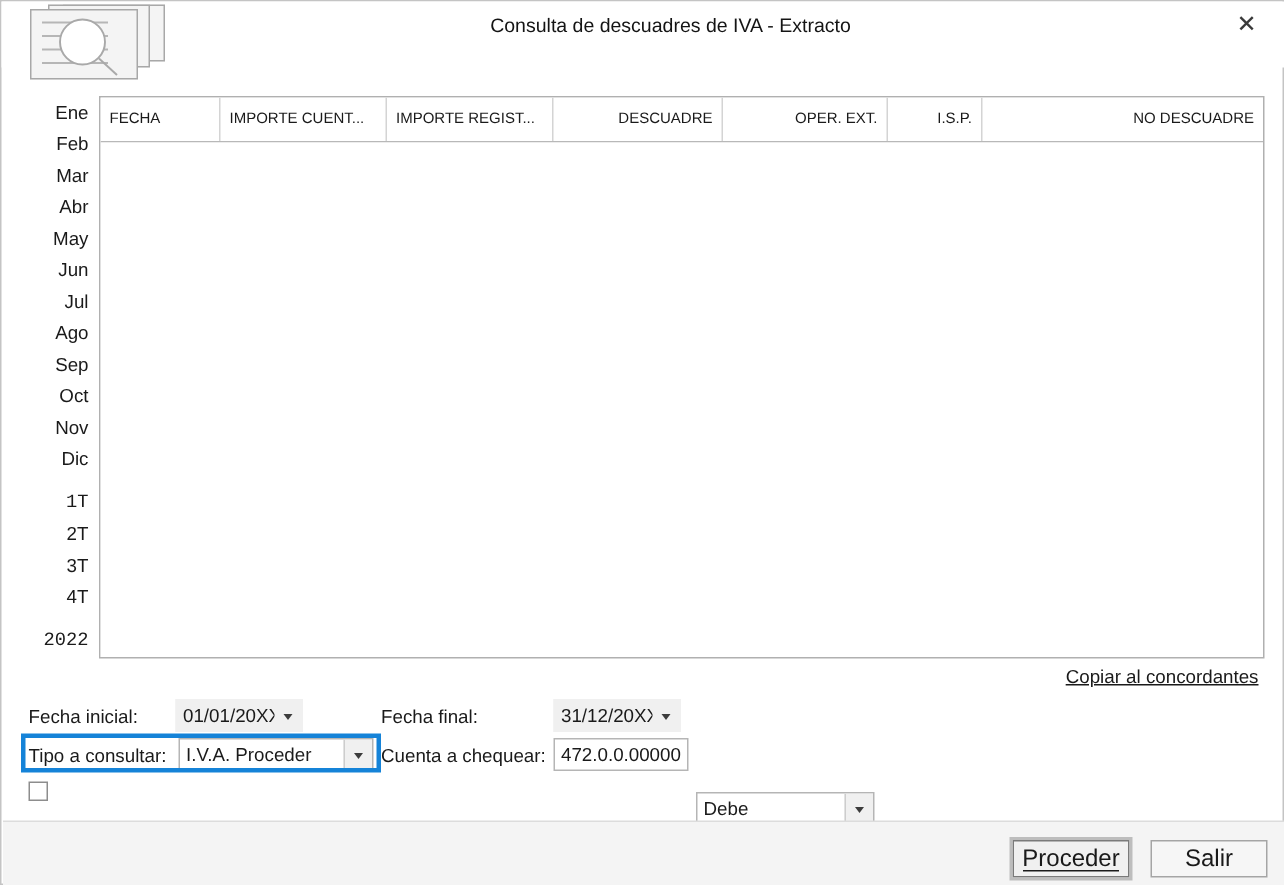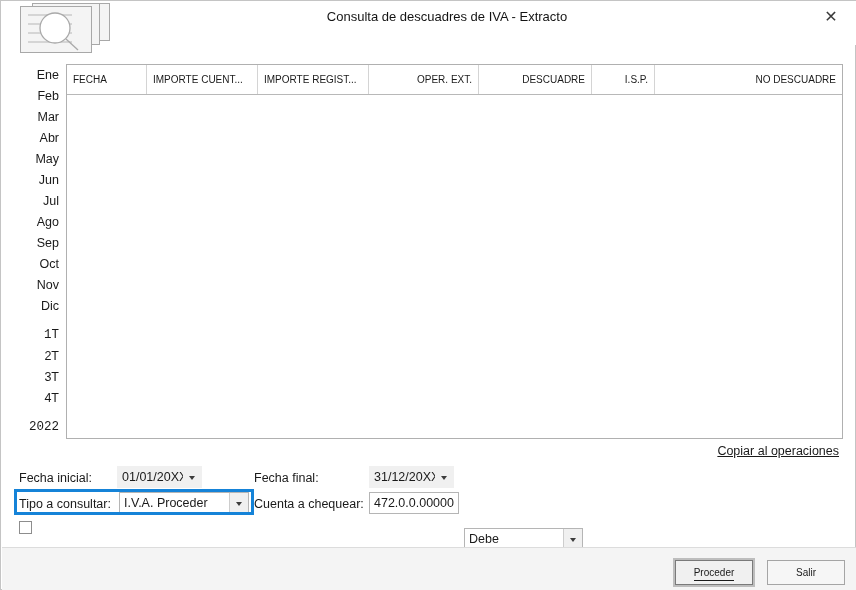--- a/index.html
+++ b/index.html
@@ -231,21 +231,21 @@
     width: 854px; height: 42px;
     background: #f4f4f4;
   }
   .win-button {
     position: absolute;
     box-sizing: border-box;
     height: 25px;
     background: #f6f6f6;
     border: 1px solid #a5a5a5;
     font-family: "Liberation Sans", sans-serif;
-    font-size: 10px;
+    font-size: 16px;
     color: #1a1a1a;
     line-height: 23px;
     text-align: center;
     cursor: pointer;
     user-select: none;
     white-space: nowrap;
   }
   #proceder-button {
     left: 674px; top: 559px; width: 78px;
     border: 1px solid #7a7a7a;
@@ -300,29 +300,29 @@
       <div class="month-item">3T</div>
       <div class="month-item">4T</div>
       <div class="month-item gap-top">2022</div>
     </div>
 
   <div id="grid">
     <div id="grid-header">
         <div class="grid-col align-left" style="width: 80px;">FECHA</div>
         <div class="grid-col align-left" style="width: 111px;">IMPORTE CUENT...</div>
         <div class="grid-col align-left" style="width: 111px;">IMPORTE REGIST...</div>
+        <div class="grid-col align-right" style="width: 113px;">DESCUADRE</div>
         <div class="grid-col align-right" style="width: 110px;">OPER. EXT.</div>
-        <div class="grid-col align-right" style="width: 113px;">DESCUADRE</div>
         <div class="grid-col align-right" style="width: 63px;">I.S.P.</div>
         <div class="grid-col align-right" style="width: 187px; flex: 1 1 auto;">NO DESCUADRE</div>
       </div>
     <div id="grid-body"></div>
   </div>
 
-  <div id="copy-link">Copiar al operaciones</div>
+  <div id="copy-link">Copiar al concordantes</div>
 
   <div class="form-label" style="left:18px; top:467px;">Fecha inicial:</div>
   <div class="wincombo datecombo" style="left:116px; top:465px; width:85px; background:#f0f0f0; border-color:#f0f0f0;">
     <span>01/01/20XX</span>
     <span class="combo-arrow"></span>
   </div>
 
   <div class="form-label" style="left:253px; top:467px;">Fecha final:</div>
   <div class="wincombo datecombo" style="left:368px; top:465px; width:85px; background:#f0f0f0; border-color:#f0f0f0;">
     <span>31/12/20XX</span>

